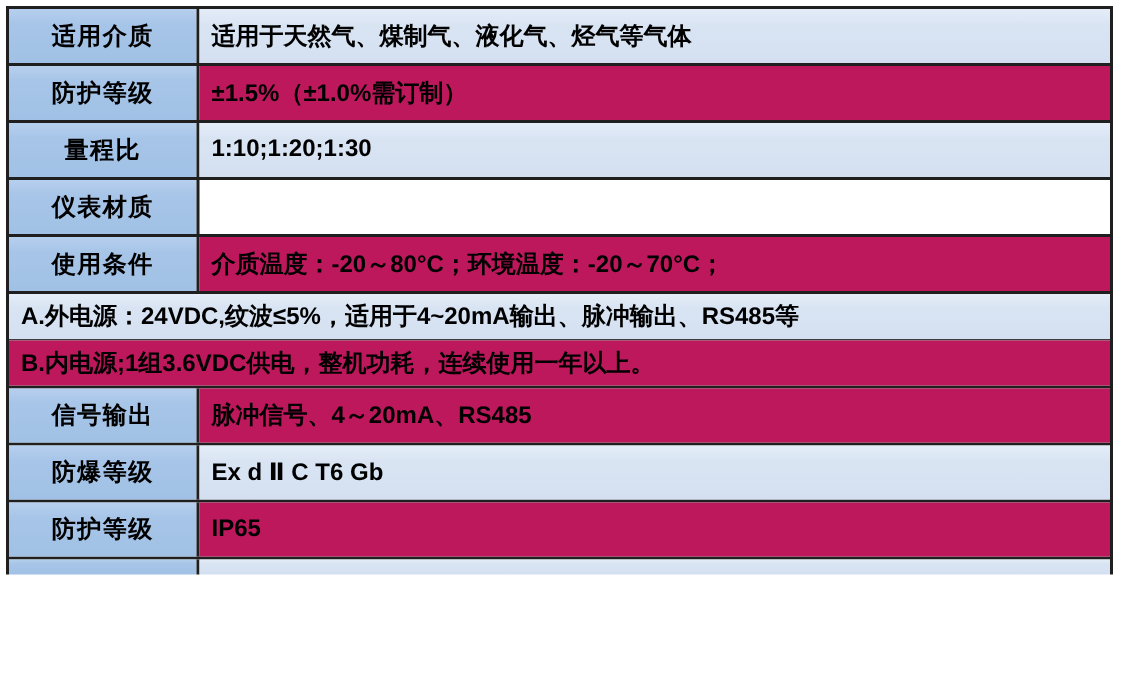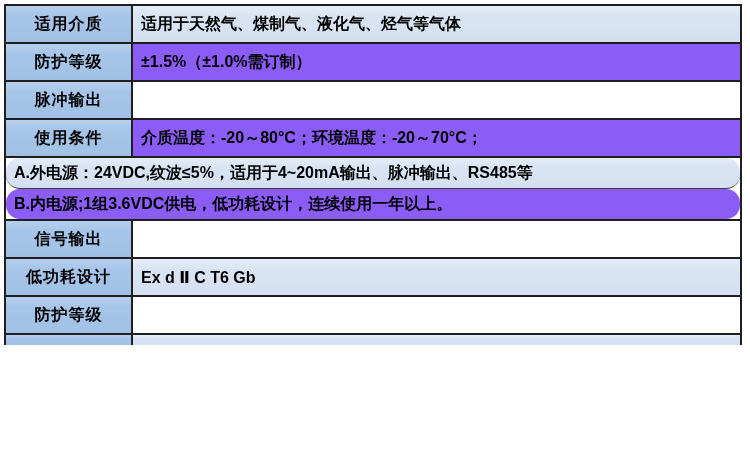--- a/index.html
+++ b/index.html
@@ -30,66 +30,78 @@
     text-align:right;
   }
   .value-col{flex:1 1 auto;display:flex;flex-direction:column;min-width:0;}
   .value-cell{
     flex:1 1 auto;display:flex;align-items:center;
     padding:0 6px 0 8px;box-sizing:border-box;min-width:0;
     font-size:16px;font-weight:700;color:var(--text,#000);
     white-space:nowrap;overflow:hidden;text-align:right;
   }
   .value-cell.shade-blue{background:linear-gradient(to bottom,#e4edf8 0%,var(--row-blue,#d9e4f3) 30%,#d4e0f1 100%);}
-  .value-cell.shade-white{background:#8b5cf6;}
-  .value-cell.sub{border-bottom:1px solid #3c3c3c;border-radius:14px;}
+  .value-cell.shade-white{background:#be185d;}
+  .value-cell.sub{border-bottom:1px solid #3c3c3c;}
   .value-cell.sub:last-child{border-bottom:none;}
 </style>
 </head>
 <body>
 
 <div class="spec-table" id="specTable">
     <div class="spec-row">
       <div class="label-cell">适用介质</div>
       <div class="value-col">
         <div class="value-cell shade-blue">适用于天然气、煤制气、液化气、烃气等气体</div>
       </div>
     </div>
     <div class="spec-row">
       <div class="label-cell">防护等级</div>
       <div class="value-col">
         <div class="value-cell shade-white">±1.5%（±1.0%需订制）</div>
       </div>
     </div>
     <div class="spec-row">
-      <div class="label-cell">脉冲输出</div>
+      <div class="label-cell">量程比</div>
+      <div class="value-col">
+        <div class="value-cell shade-blue">1:10;1:20;1:30</div>
+      </div>
+    </div>
+    <div class="spec-row">
+      <div class="label-cell">仪表材质</div>
     </div>
     <div class="spec-row">
       <div class="label-cell">使用条件</div>
       <div class="value-col">
         <div class="value-cell shade-white">介质温度：-20～80°C；环境温度：-20～70°C；</div>
       </div>
     </div>
     <div class="spec-row double">
       <div class="value-col">
         <div class="value-cell shade-blue sub">A.外电源：24VDC,纹波≤5%，适用于4~20mA输出、脉冲输出、RS485等</div>
-        <div class="value-cell shade-white sub">B.内电源;1组3.6VDC供电，低功耗设计，连续使用一年以上。</div>
+        <div class="value-cell shade-white sub">B.内电源;1组3.6VDC供电，整机功耗，连续使用一年以上。</div>
       </div>
     </div>
     <div class="spec-row">
       <div class="label-cell">信号输出</div>
+      <div class="value-col">
+        <div class="value-cell shade-white">脉冲信号、4～20mA、RS485</div>
+      </div>
     </div>
     <div class="spec-row">
-      <div class="label-cell">低功耗设计</div>
+      <div class="label-cell">防爆等级</div>
       <div class="value-col">
         <div class="value-cell shade-blue">Ex d Ⅱ C T6 Gb</div>
       </div>
     </div>
     <div class="spec-row">
       <div class="label-cell">防护等级</div>
+      <div class="value-col">
+        <div class="value-cell shade-white">IP65</div>
+      </div>
     </div>
     <div class="spec-row partial">
       <div class="label-cell"></div>
       <div class="value-col">
         <div class="value-cell shade-blue"></div>
       </div>
     </div>
   </div>
 
 </body></html>

